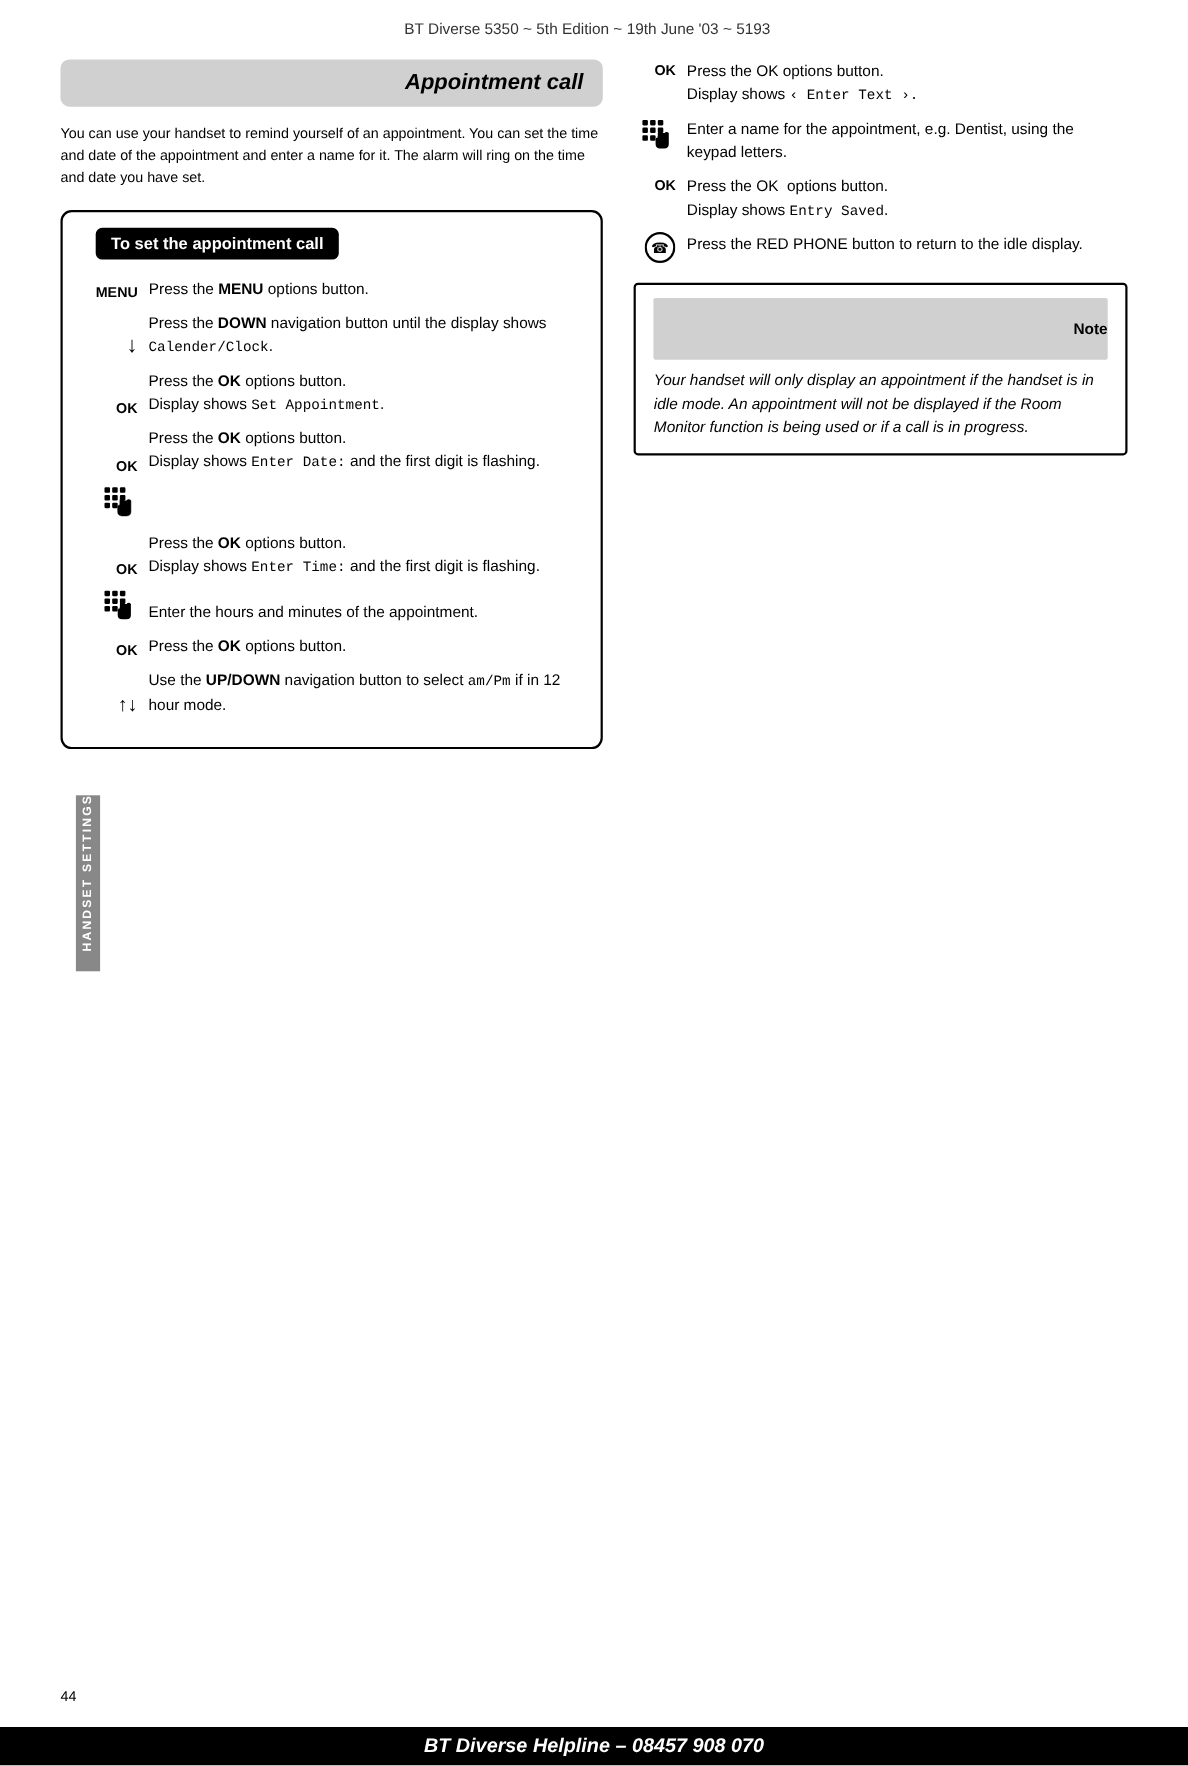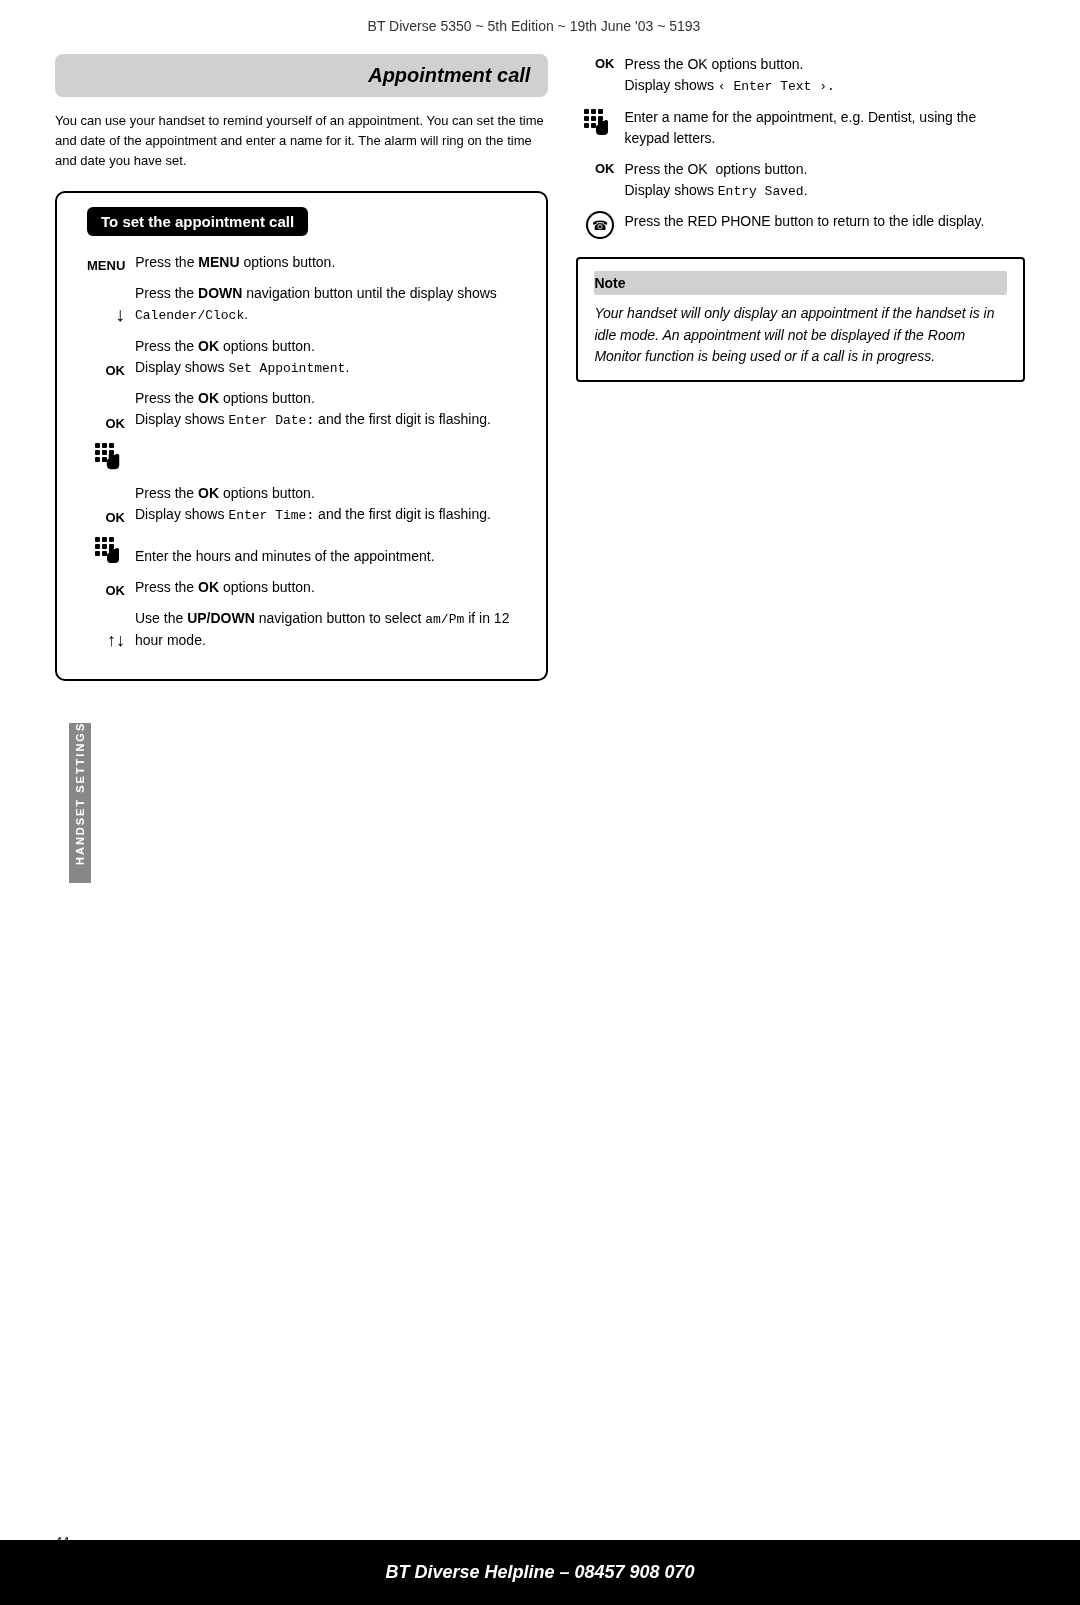--- a/index.html
+++ b/index.html
@@ -178,41 +178,41 @@
       border: 2px solid #000;
       border-radius: 4px;
       padding: 12px 16px;
       margin-top: 10px;
     }
 
     .note-box-title {
       background: #d0d0d0;
       font-weight: 900;
       font-size: 14px;
-      text-align: left;
-      padding: 4px 0;
+      text-align: right;
+      padding: 20px 0;
       margin-bottom: 8px;
       border-radius: 2px;
     }
 
     .note-box-content {
       font-size: 14px;
       font-style: italic;
       line-height: 1.55;
     }
 
     .page-footer {
       position: absolute;
       bottom: 0;
       left: 0;
       right: 0;
       background: #000;
       color: #fff;
       text-align: center;
-      padding: 22px 0;
+      padding: 7px 0;
       font-size: 18px;
       font-style: italic;
       font-weight: 700;
     }
 
     .page-number {
       position: absolute;
       bottom: 56px;
       left: 55px;
       font-size: 13px;

